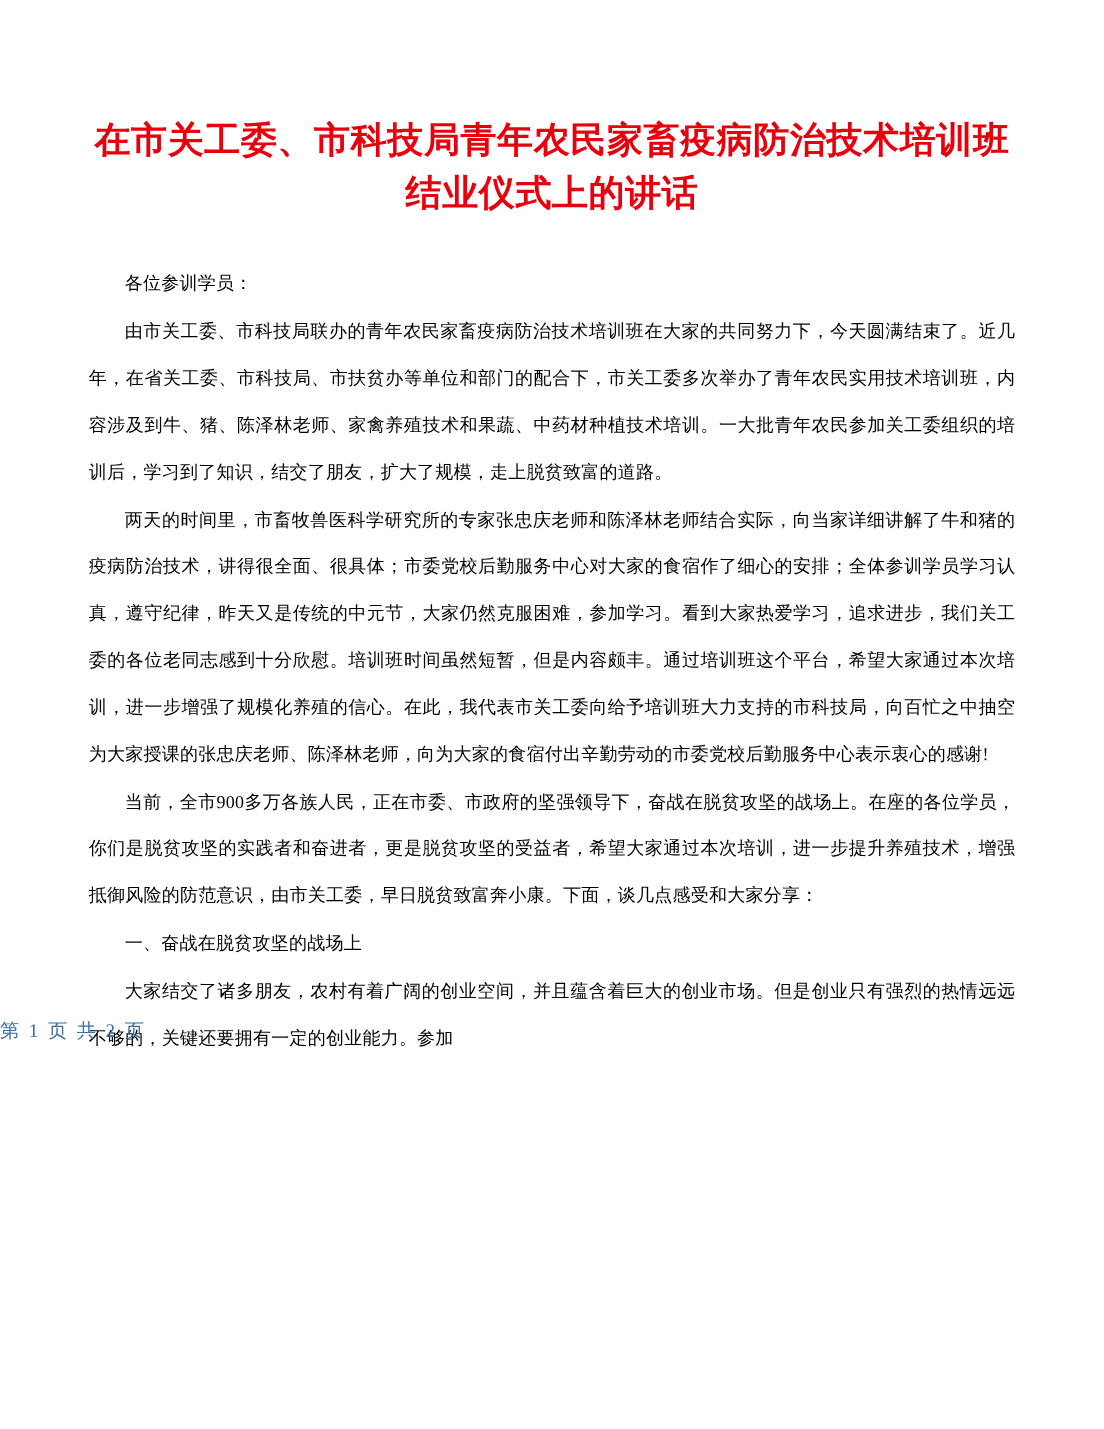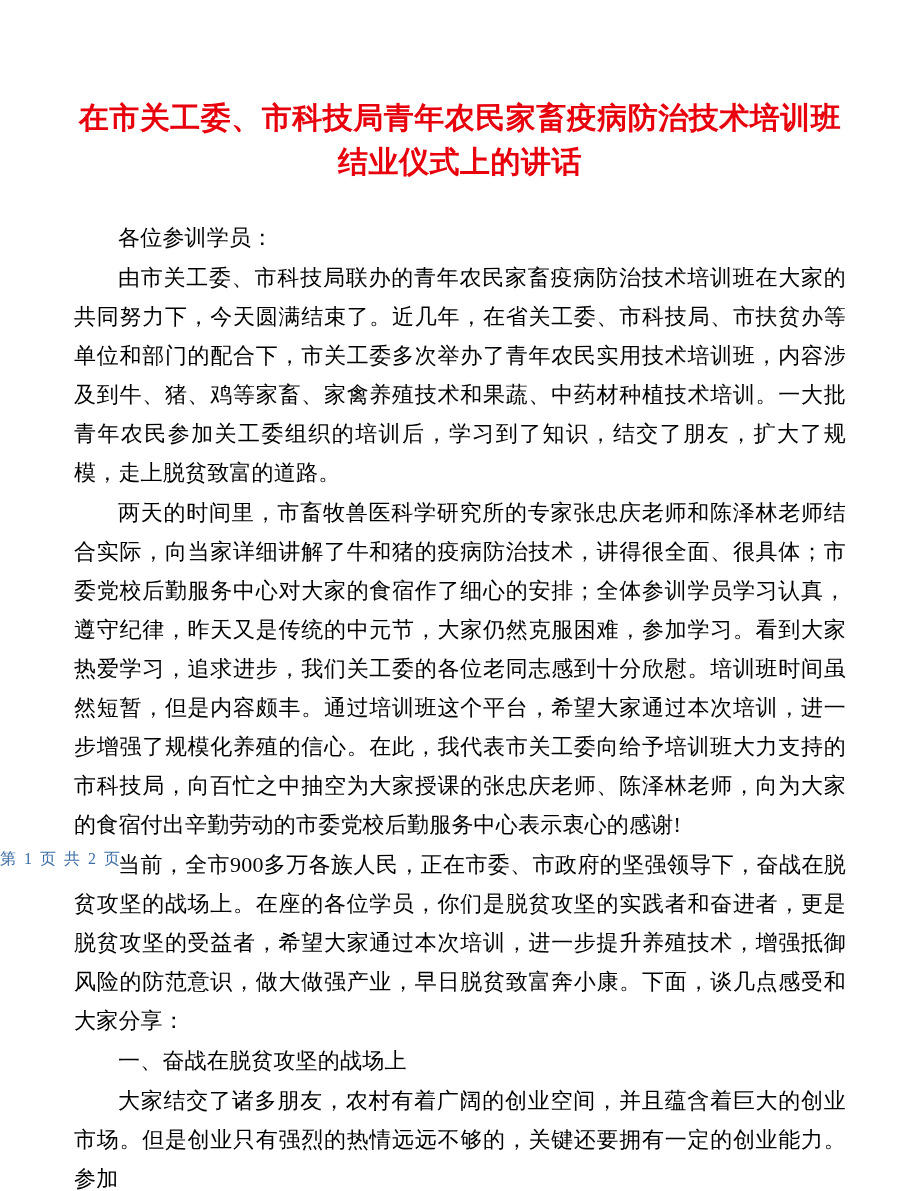--- a/index.html
+++ b/index.html
@@ -26,21 +26,21 @@
     font-family: "DejaVu Sans", "Liberation Sans", sans-serif;
     font-weight: bold;
     font-size: 30px;
     line-height: 44px;
     text-align: center;
     letter-spacing: 0.5px;
     margin: 0 0 34px 0;
   }
   .body-text p {
     margin: 0 0 1px 0;
-    font-size: 22px;
+    font-size: 15px;
     line-height: 39px;
     text-align: justify;
     text-justify: inter-ideograph;
     text-indent: 2em;
     letter-spacing: 0.2px;
     font-family: Liberation Serif, serif;
   }
   .footer {
     position: absolute;
     left: 0;
@@ -57,23 +57,23 @@
 </style>
 </head>
 <body>
 
 <div class="page">
 
   <h1 class="doc-title">在市关工委、市科技局青年农民家畜疫病防治技术培训班结业仪式上的讲话</h1>
 
   <div class="body-text">
     <p>各位参训学员：</p>
-    <p>由市关工委、市科技局联办的青年农民家畜疫病防治技术培训班在大家的共同努力下，今天圆满结束了。近几年，在省关工委、市科技局、市扶贫办等单位和部门的配合下，市关工委多次举办了青年农民实用技术培训班，内容涉及到牛、猪、鸡等家畜、家禽养殖技术和果蔬、中药材种植技术培训。一大批青年农民参加关工委组织的培训后，学习到了知识，结交了朋友，扩大了规模，走上脱贫致富的道路。</p>
+    <p>由市关工委、市科技局联办的青年农民家畜疫病防治技术培训班在大家的共同努力下，今天圆满结束了。近几年，在省关工委、市科技局、市扶贫办等单位和部门的配合下，市关工委多次举办了青年农民实用技术培训班，内容涉及到牛、猪、陈泽林老师、家禽养殖技术和果蔬、中药材种植技术培训。一大批青年农民参加关工委组织的培训后，学习到了知识，结交了朋友，扩大了规模，走上脱贫致富的道路。</p>
     <p>两天的时间里，市畜牧兽医科学研究所的专家张忠庆老师和陈泽林老师结合实际，向当家详细讲解了牛和猪的疫病防治技术，讲得很全面、很具体；市委党校后勤服务中心对大家的食宿作了细心的安排；全体参训学员学习认真，遵守纪律，昨天又是传统的中元节，大家仍然克服困难，参加学习。看到大家热爱学习，追求进步，我们关工委的各位老同志感到十分欣慰。培训班时间虽然短暂，但是内容颇丰。通过培训班这个平台，希望大家通过本次培训，进一步增强了规模化养殖的信心。在此，我代表市关工委向给予培训班大力支持的市科技局，向百忙之中抽空为大家授课的张忠庆老师、陈泽林老师，向为大家的食宿付出辛勤劳动的市委党校后勤服务中心表示衷心的感谢!</p>
-    <p>当前，全市900多万各族人民，正在市委、市政府的坚强领导下，奋战在脱贫攻坚的战场上。在座的各位学员，你们是脱贫攻坚的实践者和奋进者，更是脱贫攻坚的受益者，希望大家通过本次培训，进一步提升养殖技术，增强抵御风险的防范意识，做大做强产业，早日脱贫致富奔小康。下面，谈几点感受和大家分享：</p>
+    <p>当前，全市900多万各族人民，正在市委、市政府的坚强领导下，奋战在脱贫攻坚的战场上。在座的各位学员，你们是脱贫攻坚的实践者和奋进者，更是脱贫攻坚的受益者，希望大家通过本次培训，进一步提升养殖技术，增强抵御风险的防范意识，由市关工委，早日脱贫致富奔小康。下面，谈几点感受和大家分享：</p>
     <p>一、奋战在脱贫攻坚的战场上</p>
     <p>大家结交了诸多朋友，农村有着广阔的创业空间，并且蕴含着巨大的创业市场。但是创业只有强烈的热情远远不够的，关键还要拥有一定的创业能力。参加</p>
   </div>
 
   <div class="footer">
     <span>第</span>
     <span class="num">1</span>
     <span>页 共</span>
     <span class="num">2</span>
     <span>页</span>

